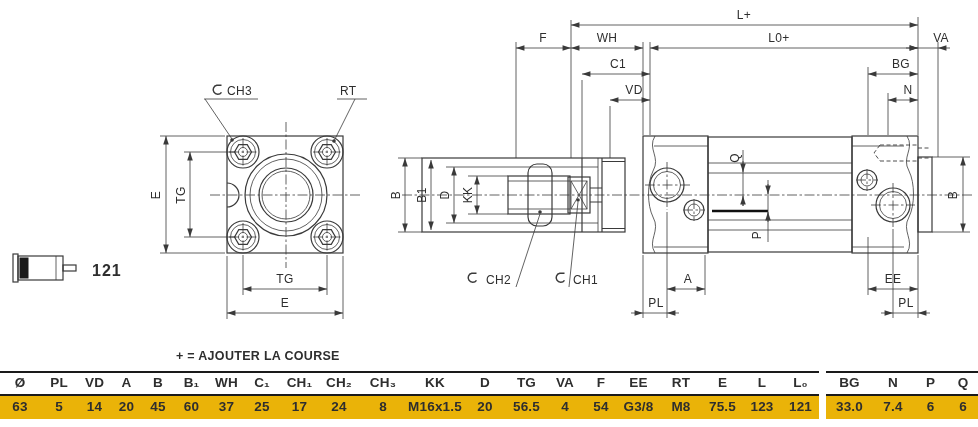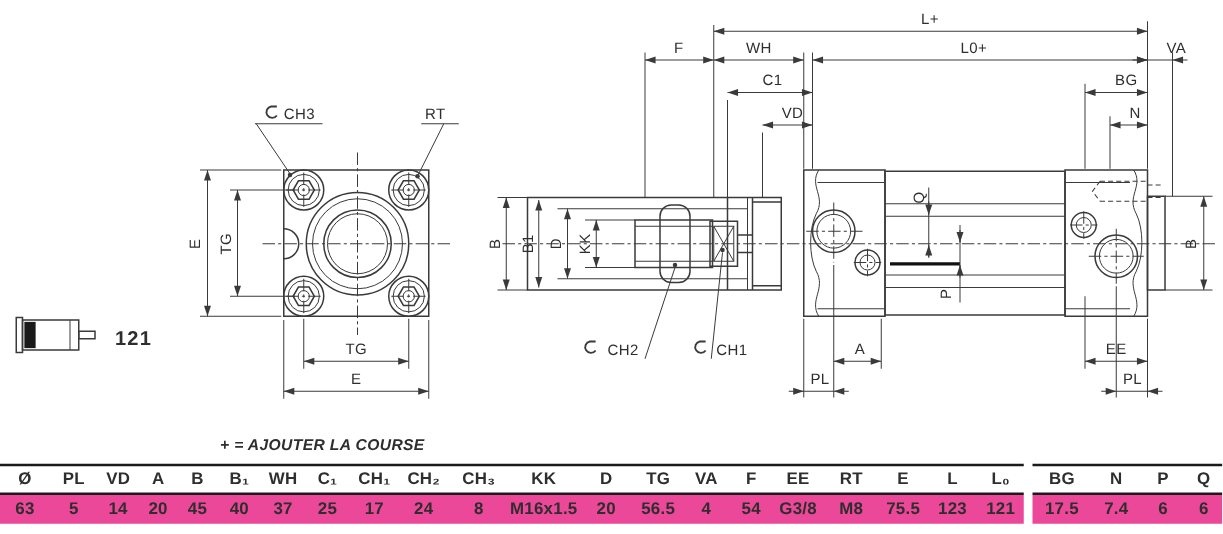--- a/index.html
+++ b/index.html
@@ -9,29 +9,29 @@
   
   .ln{fill:none;stroke:#3a3a3a;stroke-width:1.2;}
   .lt{fill:none;stroke:#3a3a3a;stroke-width:0.8;}
   .cl{fill:none;stroke:#3a3a3a;stroke-width:0.8;stroke-dasharray:10 2.5 2.5 2.5;}
   .dsh{fill:none;stroke:#3a3a3a;stroke-width:0.9;stroke-dasharray:4 2.5;}
   .th{fill:none;stroke:#111;stroke-width:2.6;}
   .dtx{fill:#2e2e2e;font-family:"Liberation Sans",sans-serif;font-size:12px;font-weight:500;letter-spacing:0.3px;}
   .big{font-size:16px;font-weight:600;letter-spacing:1px;}
   
   .note{position:absolute;left:176px;top:349px;font-size:12.5px;font-weight:700;
-        color:#2e2e2e;letter-spacing:0.3px;font-style:italic;}
+        color:#2e2e2e;letter-spacing:0.3px;}
   
   .tblwrap{position:absolute;left:0;top:371px;width:978px;display:flex;gap:7px;}
   .sec{border-top:2.5px solid #1a1a1a;}
   .row{display:grid;}
   .s1 .row{grid-template-columns:40px 38px 33px 31px 32px 35px 35px 36px 39px 40px 48px 56px 44px 39px 38px 34px 41px 44px 39px 40px 37px;}
   .s2 .row{grid-template-columns:47px 40px 35px 30px;}
   .hrow{border-bottom:2.5px solid #1a1a1a;}
-  .vrow{background:#ec4899;}
+  .vrow{background:#eab308;}
   .c{text-align:center;font-size:13.5px;font-weight:600;color:#2e2e2e;
      letter-spacing:0.2px;white-space:nowrap;padding:2px 0 4px;}
   .vrow .c{padding:3px 0 5px;}
 </style>
 </head>
 <body>
 
 <div class="stage">
 
 <svg width="978" height="348" viewBox="0 0 978 348">
@@ -260,21 +260,21 @@
       <div class="c">E</div>
       <div class="c">L</div>
       <div class="c">L₀</div>
     </div>
     <div class="row vrow">
       <div class="c">63</div>
       <div class="c">5</div>
       <div class="c">14</div>
       <div class="c">20</div>
       <div class="c">45</div>
-      <div class="c">40</div>
+      <div class="c">60</div>
       <div class="c">37</div>
       <div class="c">25</div>
       <div class="c">17</div>
       <div class="c">24</div>
       <div class="c">8</div>
       <div class="c">M16x1.5</div>
       <div class="c">20</div>
       <div class="c">56.5</div>
       <div class="c">4</div>
       <div class="c">54</div>
@@ -286,21 +286,21 @@
     </div>
   </div>
   <div class="sec s2">
     <div class="row hrow">
       <div class="c">BG</div>
       <div class="c">N</div>
       <div class="c">P</div>
       <div class="c">Q</div>
     </div>
     <div class="row vrow">
-      <div class="c">17.5</div>
+      <div class="c">33.0</div>
       <div class="c">7.4</div>
       <div class="c">6</div>
       <div class="c">6</div>
     </div>
   </div>
 </div>
 
 </div>
 
 </body></html>

